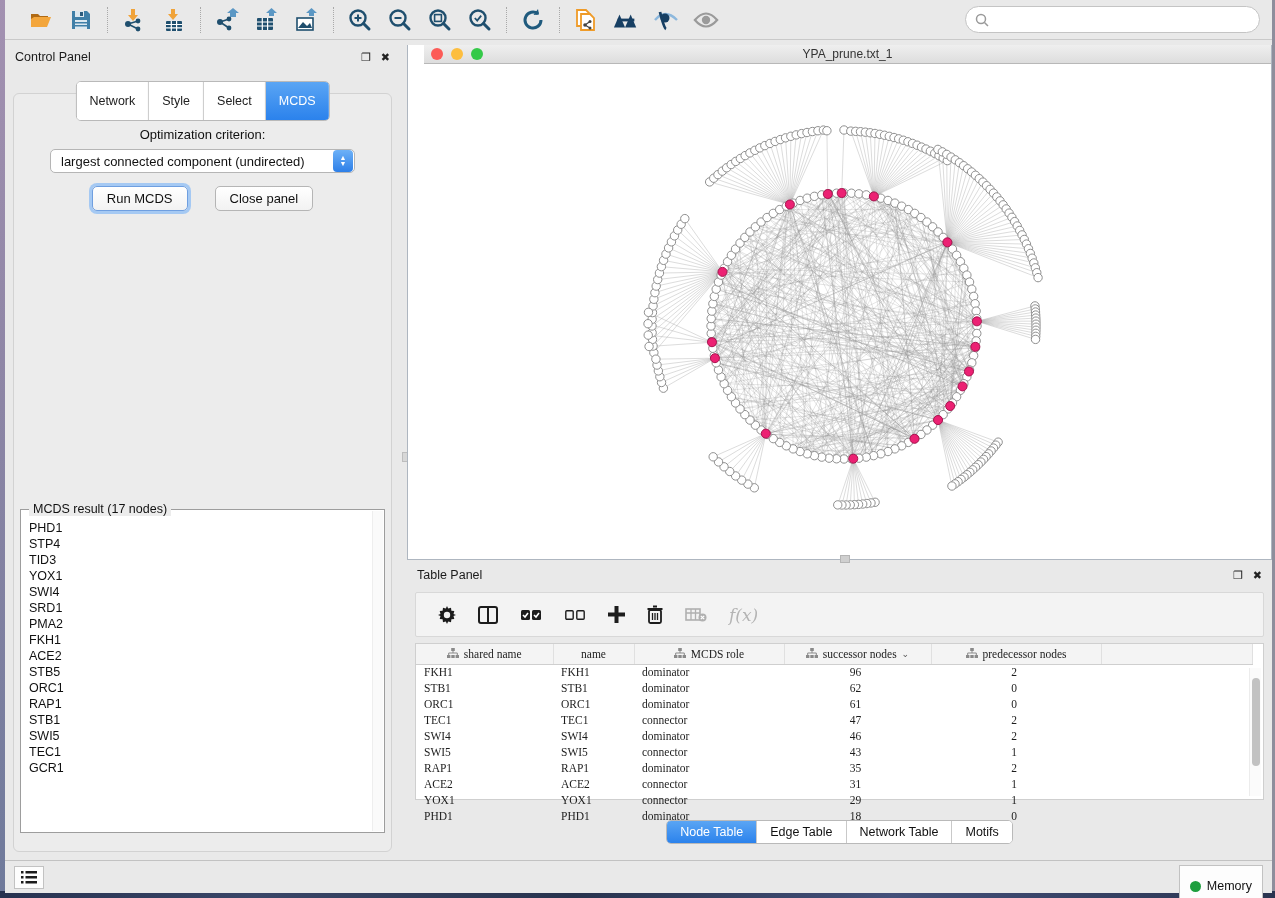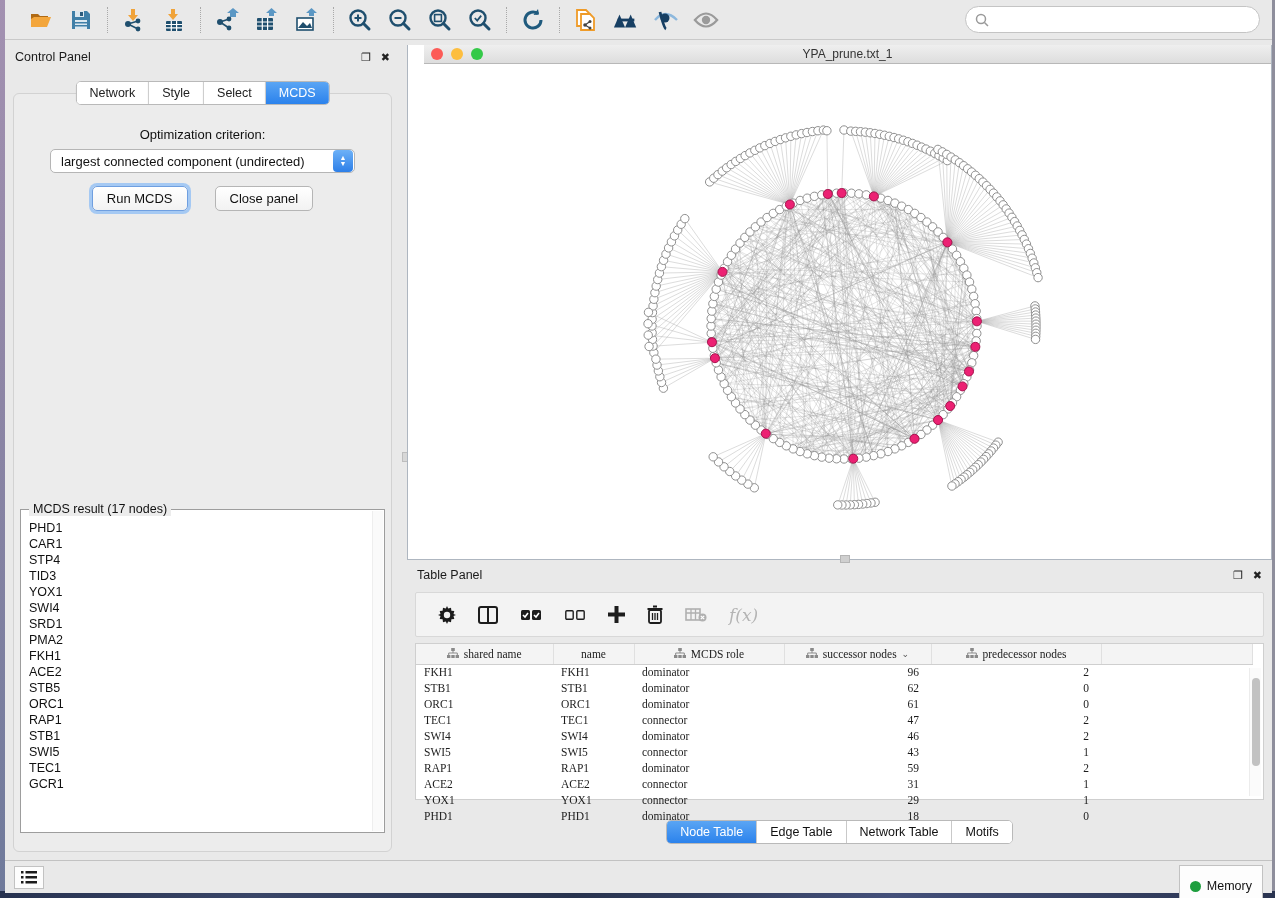--- a/index.html
+++ b/index.html
@@ -24,21 +24,21 @@
 
   
   .control-panel { position:absolute; left:0; top:45px; width:395px; height:815px; background:#e9e9e9; }
   .panel-titlebar { height:24px; display:flex; align-items:center; padding:0 10px; font-size:12.5px; color:#1b1b1b; }
   .panel-titlebar .spacer { flex:1; }
   .wbtn { font-size:11px; color:#222; margin-left:10px; line-height:1; cursor:default; }
   .cp-inner { position:absolute; left:8px; top:48px; right:8px; bottom:8px; background:#ececec;
     border:1px solid #d2d2d2; border-radius:6px; }
   .seg-tabs { position:absolute; left:50%; transform:translateX(-50%); top:-13px; display:flex;
     border:1px solid #b9b9b9; border-radius:5px; overflow:hidden; background:#fff; box-shadow:0 0 0 1px rgba(255,255,255,0.4) inset; }
-  .seg { padding:4px 13px; font-size:12.5px; color:#222; background:#fff; border-left:1px solid #c9c9c9; }
+  .seg { padding:12px 13px; font-size:12.5px; color:#222; background:#fff; border-left:1px solid #c9c9c9; }
   .seg:first-child { border-left:none; }
   .seg.active { background:linear-gradient(#5aa5f4,#2b82ec); color:#fff; }
   .opt-label { position:absolute; top:33px; width:100%; text-align:center; font-size:13px; color:#111; }
   .dropdown { position:absolute; left:36px; right:36px; top:55px; height:24px; background:#fff;
     border:1px solid #b5b5b5; border-radius:5px; display:flex; align-items:center; font-size:13px; color:#111; }
   .dropdown .dd-text { flex:1; padding-left:10px; white-space:nowrap; overflow:hidden; }
   .dd-stepper { width:20px; height:22px; margin:0 1px; border-radius:4px; background:linear-gradient(#6db1f7,#2d7fe8);
     color:#fff; display:flex; flex-direction:column; align-items:center; justify-content:center; font-size:7px; line-height:6px; }
   .cp-buttons { position:absolute; top:92px; width:100%; display:flex; justify-content:center; gap:27px; }
   .btn { background:linear-gradient(#ffffff,#f2f2f2); border:1px solid #b5b5b5; border-radius:5px;
@@ -69,21 +69,21 @@
     border:1px solid #d8d8d8; border-radius:2px; display:flex; align-items:center; gap:22px; padding-left:22px; }
   .tp-ic { font-size:17px; color:#1c1c1c; display:flex; align-items:center; }
   .tp-ic.disabled { color:#b0b0b0; }
   .fx { font-family:"DejaVu Serif", serif; font-style:italic; font-size:17px; color:#b4b4b4; }
   .tbl-wrap { position:absolute; left:8px; right:8px; top:80px; bottom:60px; background:#fff; border:1px solid #cfcfcf;font-family:Liberation Serif, serif; }
   table.grid { border-collapse:collapse; width:836px; table-layout:fixed; font-size:11.5px; color:#1c1c1c; }
   table.grid th { font-weight:normal; background:#f4f4f4; border-right:1px solid #e0e0e0; border-bottom:1px solid #cfcfcf;
     height:20px; padding:0 4px; white-space:nowrap; overflow:hidden; }
   table.grid th .hwrap { display:flex; align-items:center; justify-content:center; gap:5px; }
   table.grid td { height:16px; padding:0 12px 0 8px; white-space:nowrap; overflow:hidden; }
-  td.num { text-align:right; }
+  td.num { text-align:center; }
   .tree-ic svg { display:block; }
   .sort-ind { font-size:9px; color:#555; }
   .tbl-vscroll { position:absolute; right:2px; top:24px; bottom:3px; width:12px; background:#fbfbfb; border-left:1px solid #ececec; }
   .tbl-thumb { position:absolute; left:2px; top:10px; width:8px; height:88px; background:#c2c2c2; border-radius:4px; }
   .tp-tabs { position:absolute; left:0; right:0; bottom:16px; display:flex; justify-content:center; }
   .tp-tabs .wrap { display:flex; border:1px solid #b9b9b9; border-radius:5px; overflow:hidden; background:#fff; }
   .tp-tab { padding:4px 13px; font-size:12.5px; color:#111; background:#fff; border-left:1px solid #c9c9c9; }
   .tp-tab:first-child { border-left:none; }
   .tp-tab.active { background:linear-gradient(#5aa5f4,#2b82ec); color:#fff; }
 
@@ -283,21 +283,20 @@
       <div class="cp-buttons">
         <button class="btn focus">Run MCDS</button>
         <button class="btn">Close panel</button>
       </div>
       <div class="result-box">
         <div class="result-legend-wrap">
           <span class="result-legend">MCDS result (17 nodes)</span>
         </div>
         <ul class="result-list" id="mcds-list">
             <li>PHD1</li>
-            <li>CAR1</li>
             <li>STP4</li>
             <li>TID3</li>
             <li>YOX1</li>
             <li>SWI4</li>
             <li>SRD1</li>
             <li>PMA2</li>
             <li>FKH1</li>
             <li>ACE2</li>
             <li>STB5</li>
             <li>ORC1</li>
@@ -1360,21 +1359,21 @@
               <td>SWI5</td>
               <td>connector</td>
               <td class="num">43</td>
               <td class="num">1</td>
               <td></td>
             </tr>
             <tr>
               <td>RAP1</td>
               <td>RAP1</td>
               <td>dominator</td>
-              <td class="num">59</td>
+              <td class="num">35</td>
               <td class="num">2</td>
               <td></td>
             </tr>
             <tr>
               <td>ACE2</td>
               <td>ACE2</td>
               <td>connector</td>
               <td class="num">31</td>
               <td class="num">1</td>
               <td></td>

